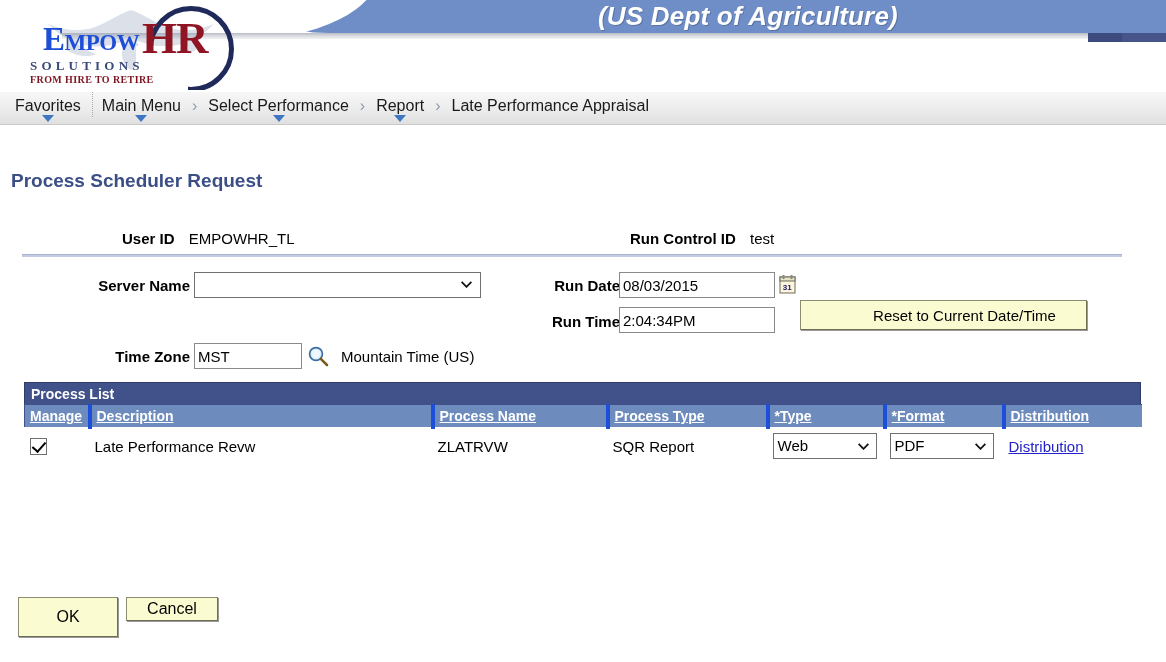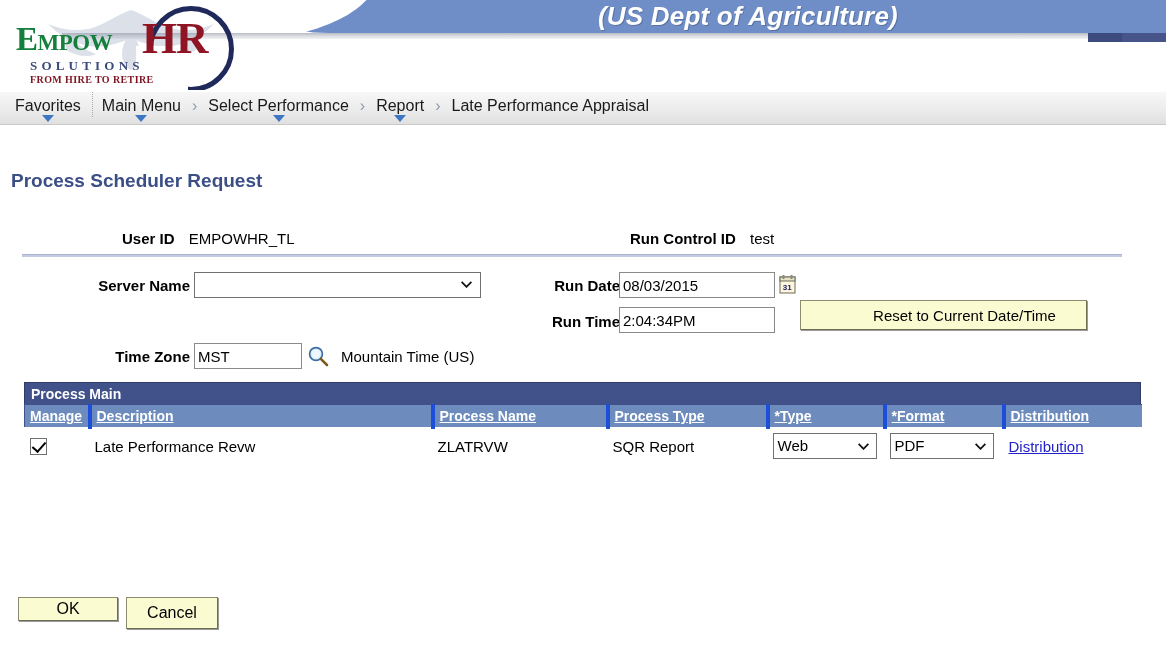--- a/index.html
+++ b/index.html
@@ -119,26 +119,26 @@
   .logo-ring-mask {
     position: absolute;
     left: 122px;
     top: 44px;
     width: 52px;
     height: 52px;
     background: #ffffff;
   }
   .logo-empow {
     position: absolute;
-    left: 2px;
+    left: 29px;
     top: 20px;
     font-family: "Liberation Serif", serif;
     font-size: 33px;
     font-weight: bold;
-    color: #15803d;
+    color: #1d4ed8;
     letter-spacing: -.5px;
     font-variant: small-caps;
     line-height: 34px;
   }
   .logo-hr {
     position: absolute;
     left: 128px;
     top: 13px;
     font-family: "Liberation Serif", serif;
     font-size: 45px;
@@ -468,22 +468,22 @@
     border: 1px solid #8c8c6e;
     border-right-color: #6e6e55;
     border-bottom-color: #6e6e55;
     box-shadow: 1px 1px 0 #9a9a9a;
     font-family: "Liberation Sans", sans-serif;
     font-size: 16px;
     color: #000;
     cursor: pointer;
     text-align: center;
   }
-  #ok-btn { left: 18px; top: 597px; width: 100px; height: 24px; }
-  #cancel-btn { left: 126px; top: 597px; width: 92px; height: 32px; }
+  #ok-btn { left: 18px; top: 597px; width: 100px; height: 40px; }
+  #cancel-btn { left: 126px; top: 597px; width: 92px; height: 24px; }
 </style>
 </head>
 <body>
 
 <div class="header">
   <div class="banner-blue"></div>
   <div class="banner-blue-swoop"></div>
   <div class="banner-white-curve"></div>
   <div class="banner-title">(US Dept of Agriculture)</div>
   <div class="banner-underline"></div>
@@ -579,21 +579,21 @@
   <div class="field-label" id="tz-label">Time Zone</div>
   <input class="txt" id="tz-input" type="text" value="MST" style="">
   <svg id="tz-lookup" viewBox="0 0 24 24">
     <circle cx="10" cy="10" r="6.4" fill="#dfeefb" stroke="#3b6ea5" stroke-width="1.7"></circle>
     <circle cx="10" cy="10" r="4.2" fill="#f2f9ff" opacity=".8"></circle>
     <path d="M14.8 14.8 L21 21" stroke="#7a5c1e" stroke-width="2.6" stroke-linecap="round"></path>
   </svg>
   <div id="tz-desc">Mountain Time (US)</div>
 
   <div class="grid">
-    <div class="grid-title">Process Main</div>
+    <div class="grid-title">Process List</div>
     <table class="ptable">
       <colgroup>
         <col style="width:65px">
         <col style="width:343px">
         <col style="width:175px">
         <col style="width:160px">
         <col style="width:117px">
         <col style="width:119px">
         <col style="width:138px">
       </colgroup>

